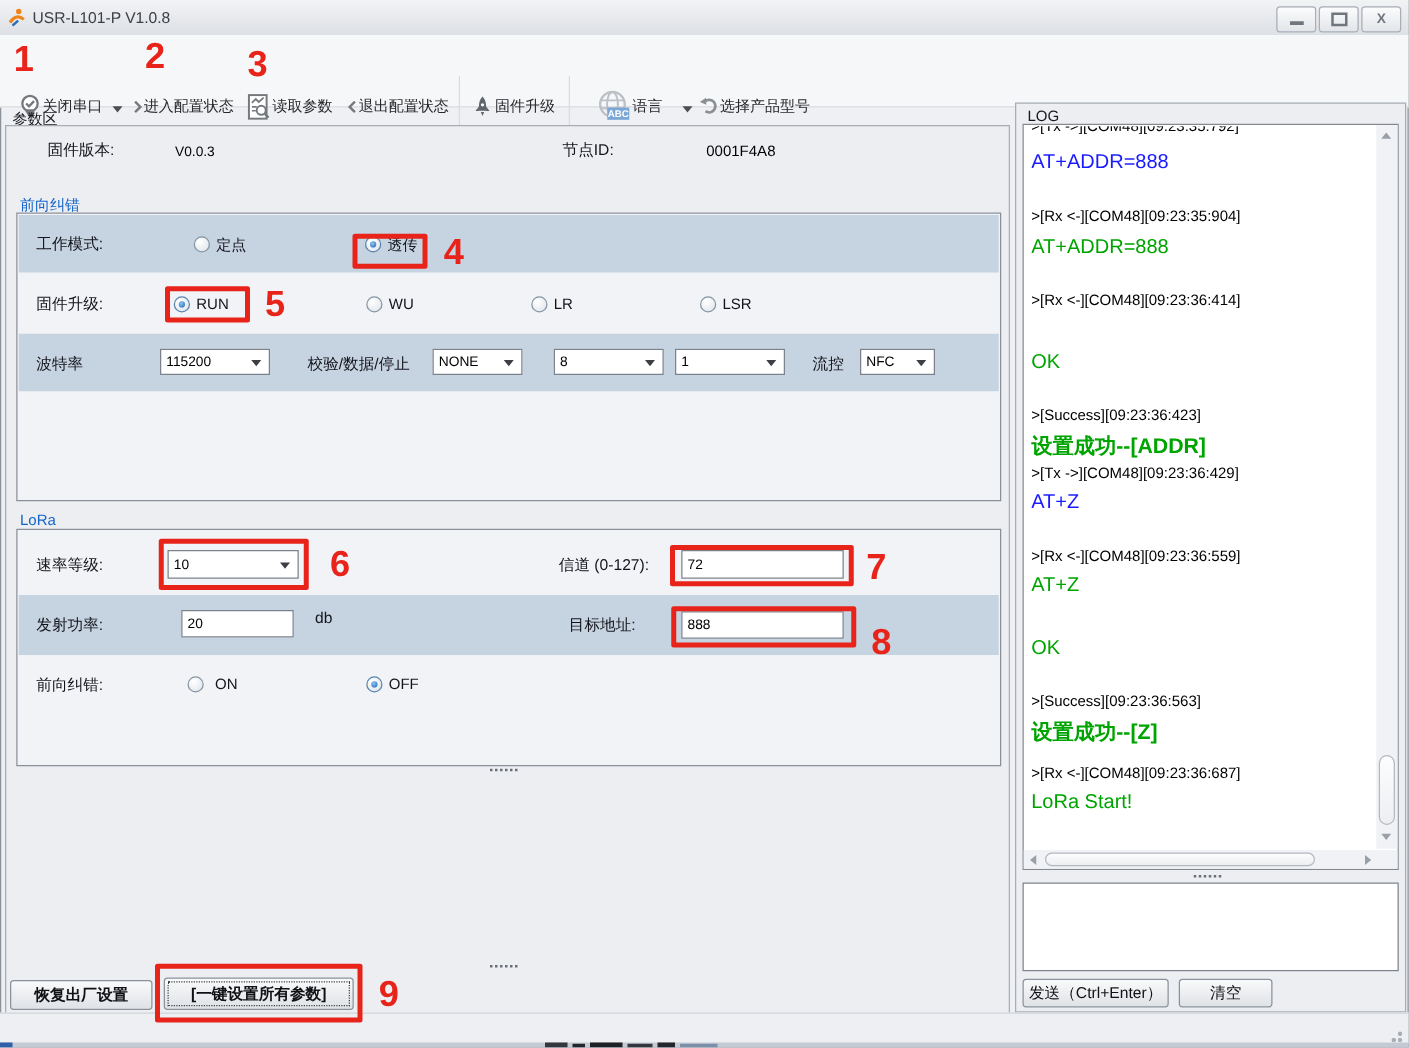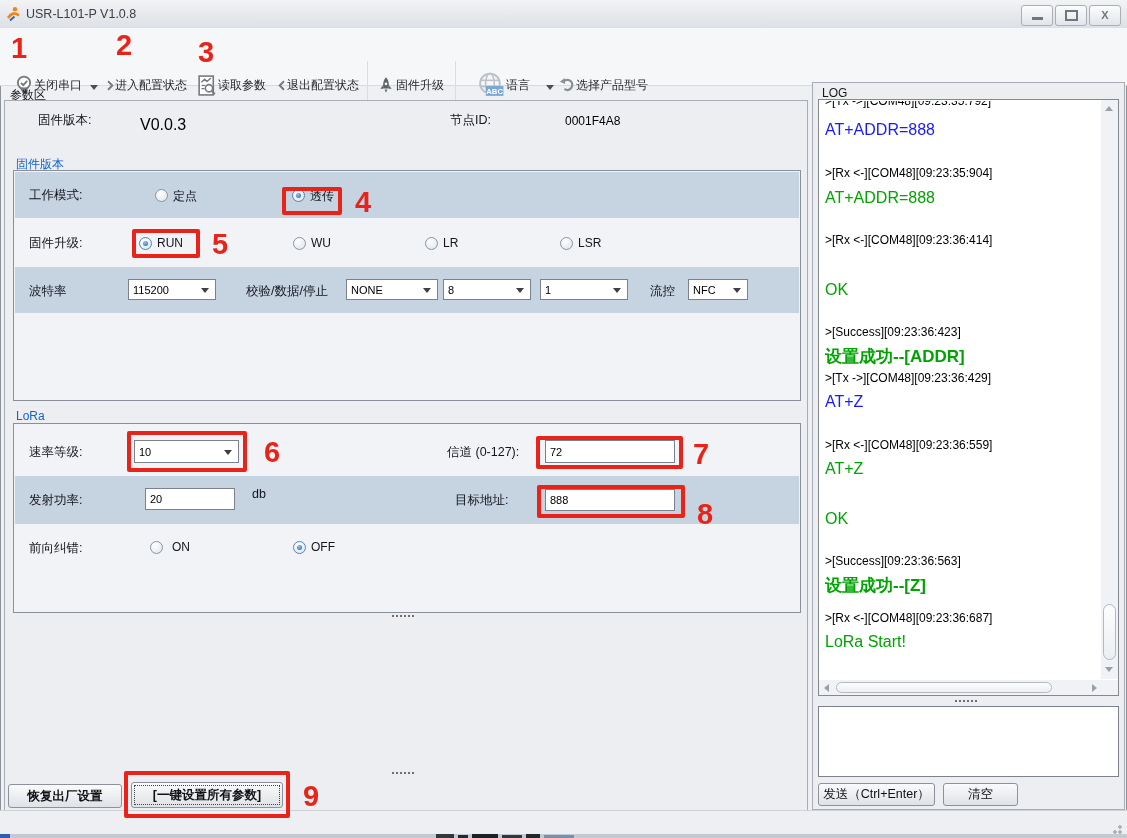--- a/index.html
+++ b/index.html
@@ -22,21 +22,21 @@
   .tlabel{font-size:12px;color:#26282c;white-space:nowrap;margin-top:1px}
   .tsep{top:33px;width:1px;height:46px;background:#d9dce0}
   .ddarrow{width:0;height:0;border-left:4px solid transparent;border-right:4px solid transparent;border-top:5px solid #4b4f55}
   
   .gbox{border:1px solid #a8adb5;background:#eceef2}
   .gtitle{font-size:12px;color:#17181d;white-space:nowrap}
   .btitle{font-size:12px;color:#1464c8;white-space:nowrap}
   .ibox{border:1px solid #8a9099;background:#f2f3f6}
   .row-sh{background:#c6d3e0}
   .lbl{font-size:12.5px;color:#13141c;white-space:nowrap}
-  .val{font-size:16px;color:#000;white-space:nowrap}
+  .val{font-size:11px;color:#000;white-space:nowrap}
   
   .radio{width:13px;height:13px;border-radius:50%;border:1px solid #8696a4;
     background:radial-gradient(circle at 35% 30%,#ffffff,#dde3e9);box-sizing:border-box}
   .radio.checked{border-color:#5a84ad}
   .radio.checked::after{content:'';position:absolute;left:3px;top:3px;width:5px;height:5px;
     border-radius:50%;background:radial-gradient(circle at 40% 35%,#8cc6f2,#1c5fb4)}
   .rlabel{font-size:12px;color:#13141c;white-space:nowrap}
   
   .sel{background:#fff;border:1px solid #7b828c;box-sizing:border-box;font-size:11px;color:#000;
     display:flex;align-items:center;padding-left:4px}
@@ -163,21 +163,21 @@
 </div>
 
 <span class="abs gtitle" style="left:10px;top:87px">参数区</span>
 <div class="abs gbox" style="left:4px;top:100px;width:802px;height:710px"></div>
 
 <span class="abs lbl" style="left:38px;top:112px">固件版本:</span>
 <span class="abs val" style="left:140px;top:116px">V0.0.3</span>
 <span class="abs lbl" style="left:450px;top:112px">节点ID:</span>
 <span class="abs val" style="left:565px;top:114px;font-size:12px">0001F4A8</span>
 
-<span class="abs btitle" style="left:16px;top:156px">固件版本</span>
+<span class="abs btitle" style="left:16px;top:156px">前向纠错</span>
 <div class="abs ibox" style="left:13px;top:170px;width:786px;height:229px">
   <div class="abs row-sh" style="left:1px;top:1px;width:784px;height:46px"></div>
   <div class="abs row-sh" style="left:1px;top:96px;width:784px;height:46px"></div>
 </div>
 
 <span class="abs lbl" style="left:29px;top:187px">工作模式:</span>
 <span class="abs radio" style="left:155px;top:189px"></span>
 <span class="abs rlabel" style="left:173px;top:188px">定点</span>
 <span class="abs radio checked" style="left:292px;top:189px"></span>
 <span class="abs rlabel" style="left:310px;top:188px">透传</span>
@@ -191,21 +191,21 @@
 <span class="abs rlabel" style="left:443px;top:236px">LR</span>
 <span class="abs radio" style="left:560px;top:237px"></span>
 <span class="abs rlabel" style="left:578px;top:236px">LSR</span>
 
 <span class="abs lbl" style="left:29px;top:283px">波特率</span>
 <div class="abs sel" style="left:128px;top:279px;width:88px;height:21px">
   <span>115200</span>
     <span class="tri"></span>
 </div>
 <span class="abs lbl" style="left:246px;top:283px">校验/数据/停止</span>
-<div class="abs sel" style="left:346px;top:279px;width:92px;height:21px">
+<div class="abs sel" style="left:346px;top:279px;width:72px;height:21px">
   <span>NONE</span>
     <span class="tri"></span>
 </div>
 <div class="abs sel" style="left:443px;top:279px;width:88px;height:21px">
   <span>8</span>
     <span class="tri"></span>
 </div>
 <div class="abs sel" style="left:540px;top:279px;width:88px;height:21px">
   <span>1</span>
     <span class="tri"></span>

